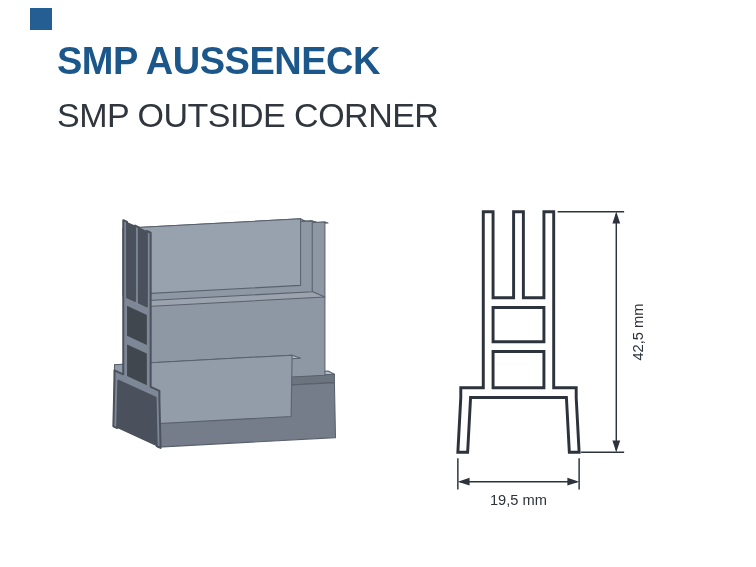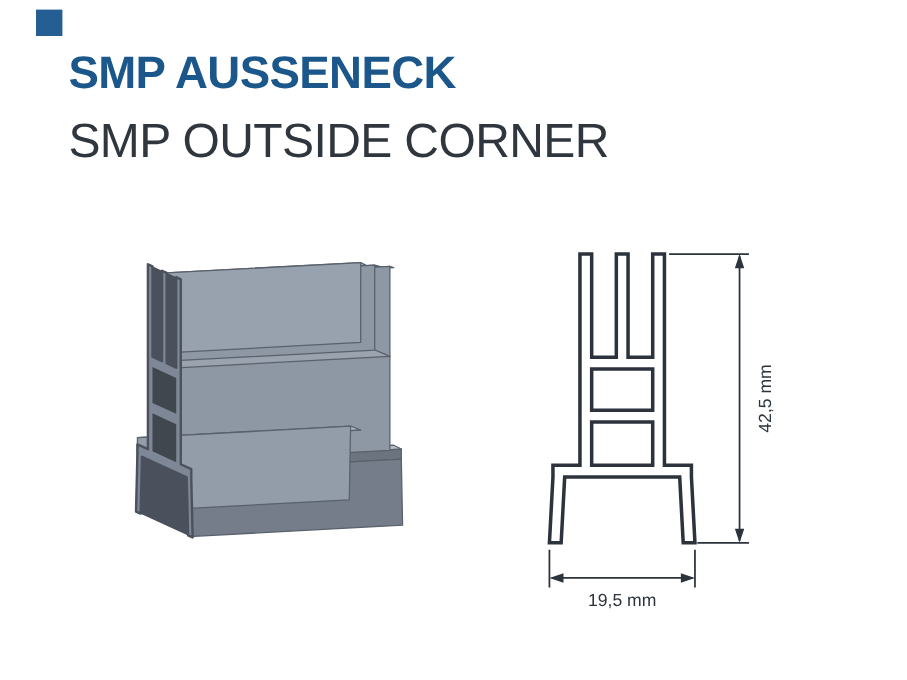--- a/index.html
+++ b/index.html
@@ -8,21 +8,21 @@
     background:#ffffff;
     font-family:"Liberation Sans", sans-serif;
   }
   .brand-square{position:absolute;left:30px;top:8px;width:22px;height:22px;background:#255e93}
   .title{
     position:absolute;left:57px;top:40px;margin:0;
     font-size:38px;font-weight:700;color:#1b578b;letter-spacing:-0.5px;white-space:nowrap;
   }
   .subtitle{
     position:absolute;left:57px;top:96px;margin:0;
-    font-size:40px;font-weight:400;color:#30363e;letter-spacing:-0.5px;white-space:nowrap;
+    font-size:34px;font-weight:400;color:#30363e;letter-spacing:-0.5px;white-space:nowrap;
   }
   .render3d{position:absolute;left:86px;top:186px;width:370px;height:277px}
   .drawing{position:absolute;left:450px;top:200px;width:225px;height:311px}
   .drawing text{font-family:"Liberation Sans", sans-serif;font-size:15px;fill:#2c333d}
 </style>
 </head>
 <body>
 
 <div>
 

